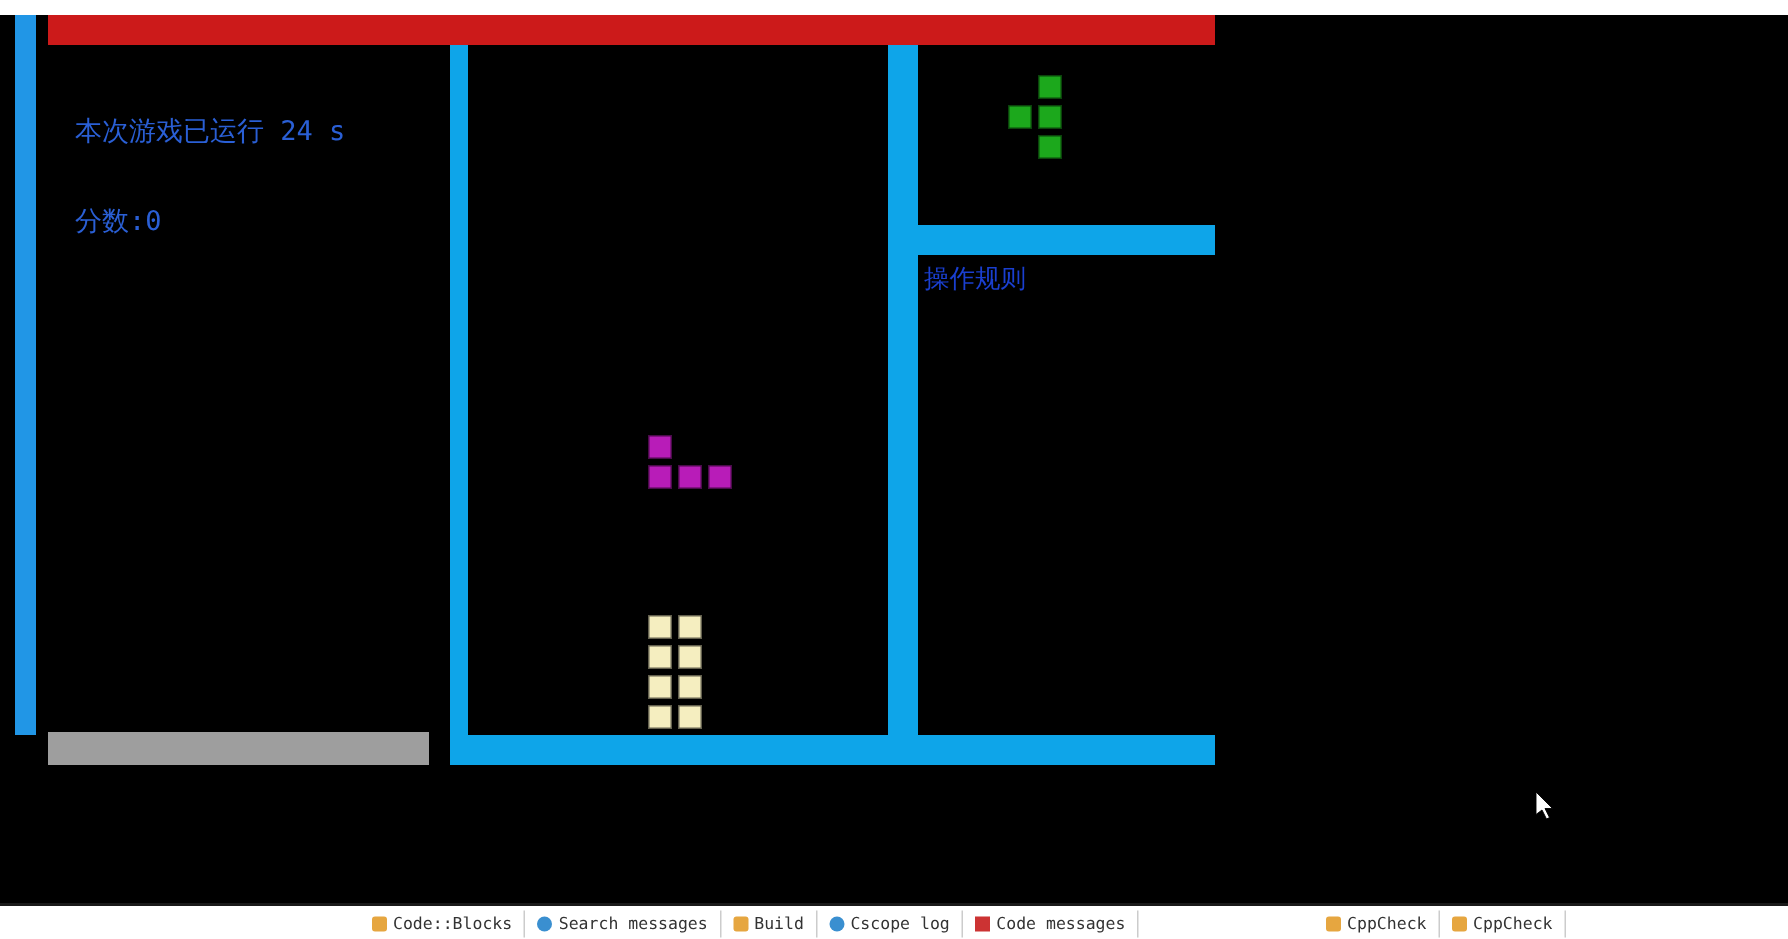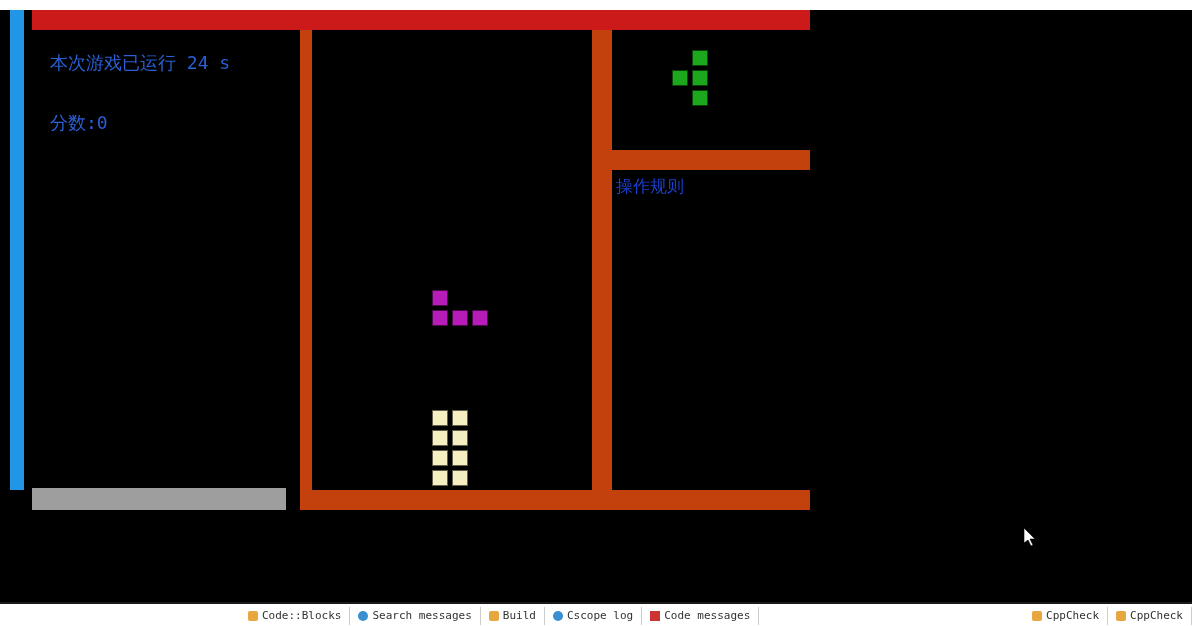--- a/index.html
+++ b/index.html
@@ -26,28 +26,28 @@
     .red-header {
       position: absolute;
       top: 10px; left: 32px;
       width: 778px; height: 20px;
       background: #cc1a1a;
     }
     .game-frame {
       position: absolute;
       top: 30px; left: 300px;
       width: 510px; height: 480px;
-      background: #c2410c;
+      background: #0ea5e9;
     }
     .info-panel {
       position: absolute;
       top: 30px; left: 32px;
       width: 254px; height: 398px;
       background: #000;
-      padding: 22px 18px;
+      padding: 47px 18px;
     }
     .info-text {
       color: #2a5fd5;
       font-size: 18px;
       line-height: 22px;
       white-space: pre;
     }
     .info-gap {
       height: 38px;
     }
@@ -93,21 +93,21 @@
     .bottom-white {
       position: absolute;
       top: 602px; left: 0;
       width: 1192px; height: 24px;
       background: #fff;
       border-top: 2px solid #1a1a1a;
     }
     .taskbar {
       position: absolute;
       top: 605px; left: 0;
-      width: 1192px; height: 21px;
+      width: 1044px; height: 21px;
       display: flex;
       align-items: center;
       font-size: 11px;
       color: #333;
       overflow: hidden;
     }
     .task-item {
       display: flex;
       align-items: center;
       gap: 4px;

